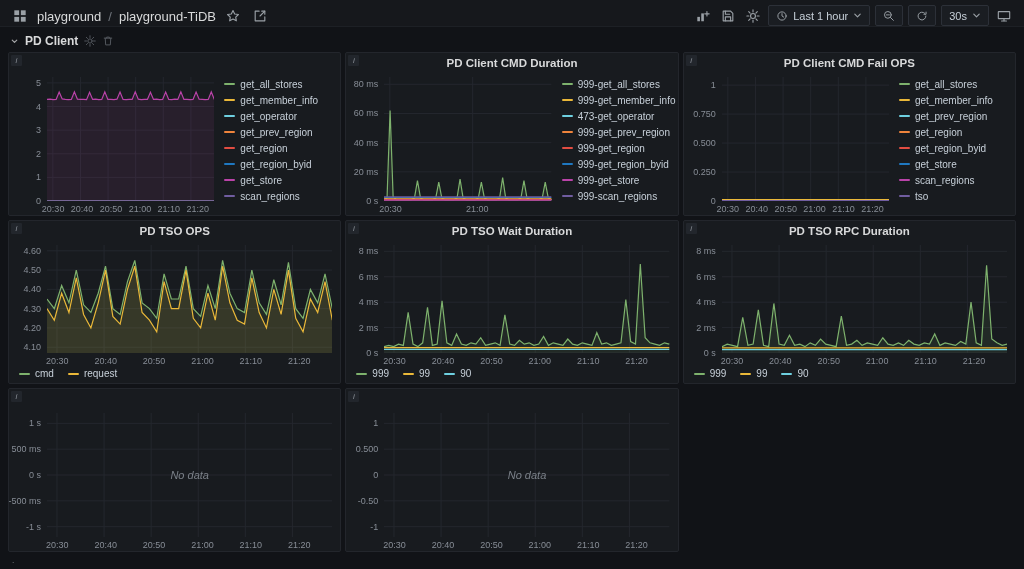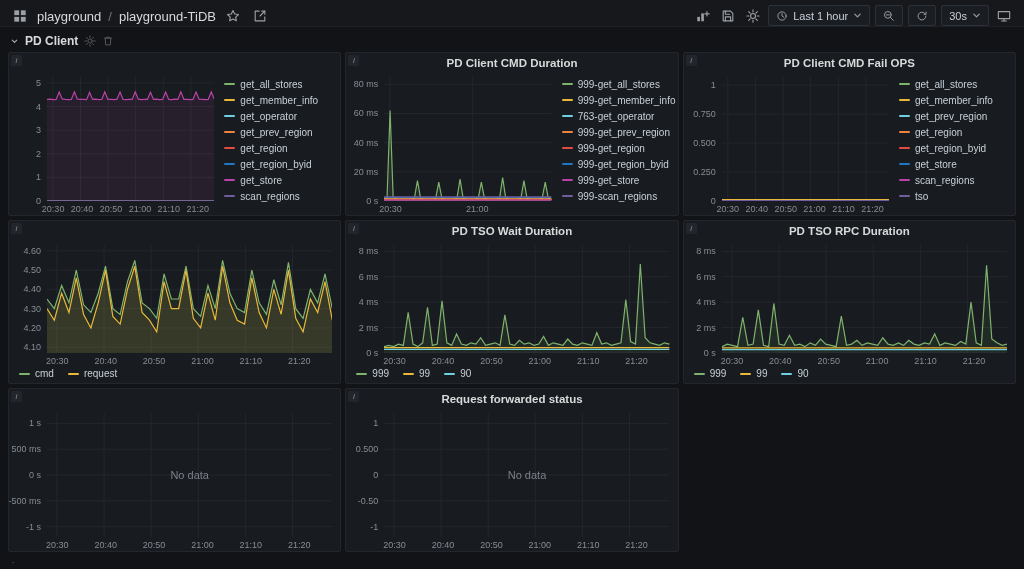--- a/index.html
+++ b/index.html
@@ -51,21 +51,21 @@
   .y-axis { position:absolute; left:0; top:4px; bottom:14px; width:36px; }
   .ytick { position:absolute; right:4px; transform:translateY(-50%);
            font-size:9px; color:#878d96; white-space:nowrap; }
   .plot { position:absolute; left:38px; right:8px; top:4px; bottom:14px; }
   .plot svg.series-svg { width:100%; height:100%; display:block; }
   .gl { stroke:#24272e; stroke-width:1; vector-effect:non-scaling-stroke; }
   .x-axis { position:absolute; left:38px; right:0; bottom:1px; height:11px; }
   .xtick { position:absolute; bottom:0; transform:translateX(-50%);
            font-size:9px; color:#878d96; white-space:nowrap; }
   .no-data { position:absolute; inset:0; display:flex; align-items:center;
-             justify-content:center; font-size:11px; color:#7b8189; }
+             justify-content:center; font-size:11px; color:#7b8189;font-style:italic; }
   
   .legend { overflow:hidden; }
   .legend.right { flex:0 0 118px; padding:3px 4px 3px 2px;
                   display:flex; flex-direction:column; }
   .legend.right .legend-item { height:16px; }
   .legend.bottom { flex:0 0 16px; display:flex; align-items:center; gap:14px;
                    padding:0 0 3px 10px; }
   .legend-item { display:flex; align-items:center; gap:5px; font-size:10px;
                  color:#c7d0d9; cursor:pointer; white-space:nowrap; }
   .marker { width:11px; height:2px; border-radius:1px; flex:0 0 11px; }
@@ -314,21 +314,21 @@
           <div class="legend-item">
             <span class="marker" style="background:#7EB26D"></span>
             <span>999-get_all_stores</span>
           </div>
           <div class="legend-item">
             <span class="marker" style="background:#EAB839"></span>
             <span>999-get_member_info</span>
           </div>
           <div class="legend-item">
             <span class="marker" style="background:#6ED0E0"></span>
-            <span>763-get_operator</span>
+            <span>473-get_operator</span>
           </div>
           <div class="legend-item">
             <span class="marker" style="background:#EF843C"></span>
             <span>999-get_prev_region</span>
           </div>
           <div class="legend-item">
             <span class="marker" style="background:#E24D42"></span>
             <span>999-get_region</span>
           </div>
           <div class="legend-item">
@@ -426,20 +426,21 @@
             <span class="marker" style="background:#705DA0"></span>
             <span>tso</span>
           </div>
         </div>
       </div>
   </section>
 
   <section class="panel">
     <header class="panel-header">
       <span class="info-corner">i</span>
+      <h2 class="panel-title">PD TSO OPS</h2>
     </header>
     <div class="panel-body legend-bottom">
         <div class="chart">
           <div class="y-axis">
             <span class="ytick" style="top:94.64%">4.10</span>
             <span class="ytick" style="top:76.79%">4.20</span>
             <span class="ytick" style="top:58.93%">4.30</span>
             <span class="ytick" style="top:41.07%">4.40</span>
             <span class="ytick" style="top:23.21%">4.50</span>
             <span class="ytick" style="top:5.36%">4.60</span>
@@ -641,21 +642,20 @@
             <span class="xtick" style="left:69.50%">21:10</span>
             <span class="xtick" style="left:86.00%">21:20</span>
           </div>
         </div>
       </div>
   </section>
 
   <section class="panel">
     <header class="panel-header">
       <span class="info-corner">i</span>
-      <h2 class="panel-title">Request forwarded status</h2>
     </header>
     <div class="panel-body">
         <div class="chart">
           <div class="y-axis">
             <span class="ytick" style="top:8.33%">1</span>
             <span class="ytick" style="top:29.17%">0.500</span>
             <span class="ytick" style="top:50.00%">0</span>
             <span class="ytick" style="top:70.83%">-0.50</span>
             <span class="ytick" style="top:91.67%">-1</span>
           </div>

